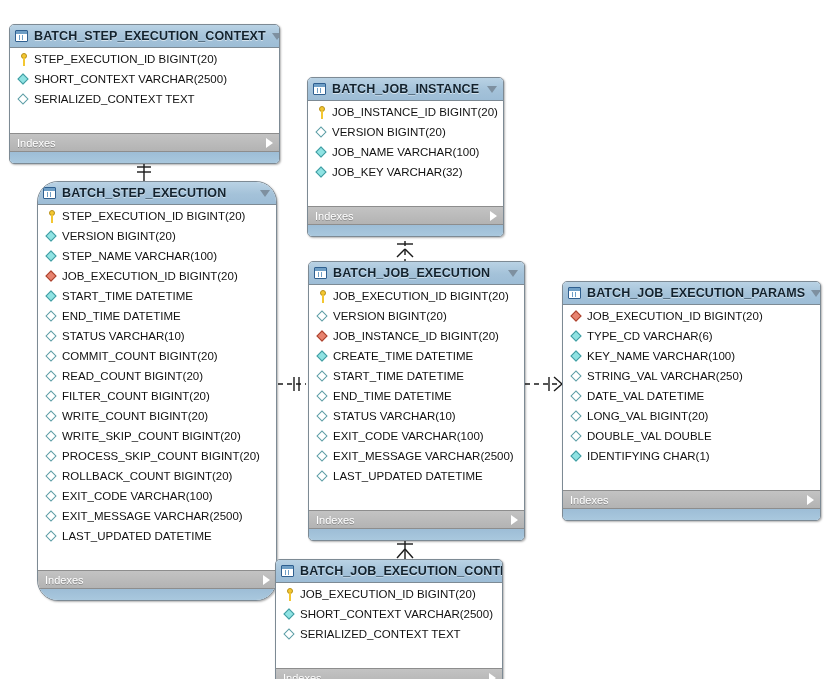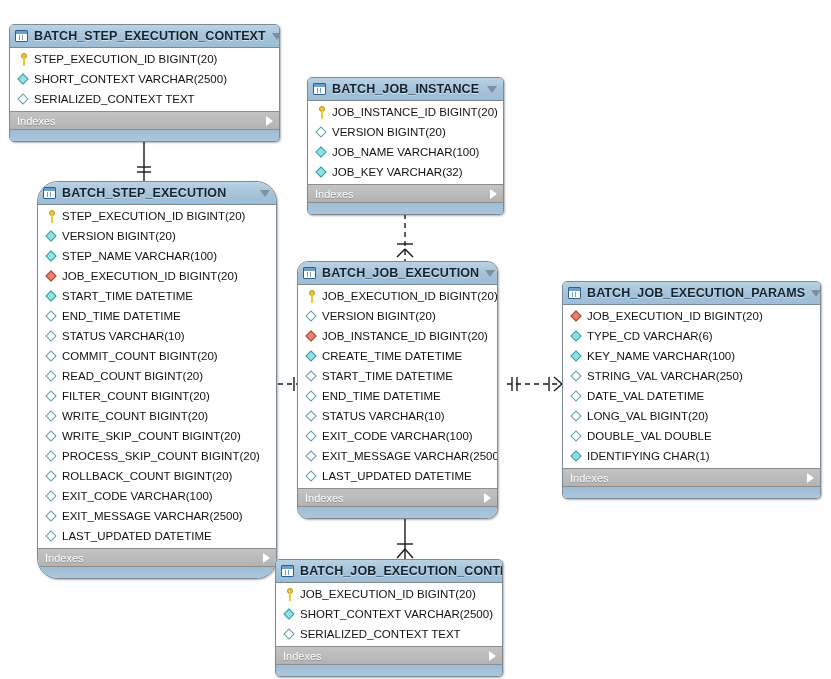--- a/index.html
+++ b/index.html
@@ -83,20 +83,21 @@
   .ico-null .dia{background:#ffffff;border:1px solid #5d9ea6;}
   .ico-fk  .dia{background:#e8836f;border:1px solid #a8402c;}
 
   .col-txt{font-size:11.5px;color:#111111;line-height:13px;}
 
   .idx{
     height:18px;display:flex;align-items:center;
     padding:0 6px 0 7px;box-sizing:border-box;
     background:linear-gradient(to bottom,#c3c3c3 0%,#b3b3b3 100%);
     border-top:1px solid #8d8d8d;
+    margin-top:22px;
   }
   .idx-lbl{flex:1 1 auto;font-size:11px;color:#ffffff;
            text-shadow:0 1px 0 rgba(0,0,0,.25);}
   .idx-arrow{flex:0 0 auto;width:0;height:0;
     border-top:5px solid transparent;border-bottom:5px solid transparent;
     border-left:7px solid #ffffff;}
   .foot{
     height:11px;
     background:linear-gradient(to bottom,#9dbdd6 0%,#a9c8de 100%);
     border-top:1px solid #8d8d8d;
@@ -336,21 +337,21 @@
           </span>
           <span class="col-txt">LAST_UPDATED DATETIME</span>
         </div>
       </div>
       <div class="idx">
         <span class="idx-lbl">Indexes</span>
         <span class="idx-arrow"></span>
       </div>
       <div class="foot"></div>
     </div>
-  <div class="tbl" id="t3" style="left:297px;top:261px; width:201px;border-radius:11px;">
+  <div class="tbl" id="t3" style="left:308px;top:261px; width:217px;">
       <div class="tbl-hd">
         <span class="tbl-ico"></span>
         <span class="tbl-name">BATCH_JOB_EXECUTION</span>
         <span class="tbl-caret"></span>
       </div>
       <div class="cols">
         <div class="col">
           <span class="col-ico ico-pk"></span>
           <span class="col-txt">JOB_EXECUTION_ID BIGINT(20)</span>
         </div>

